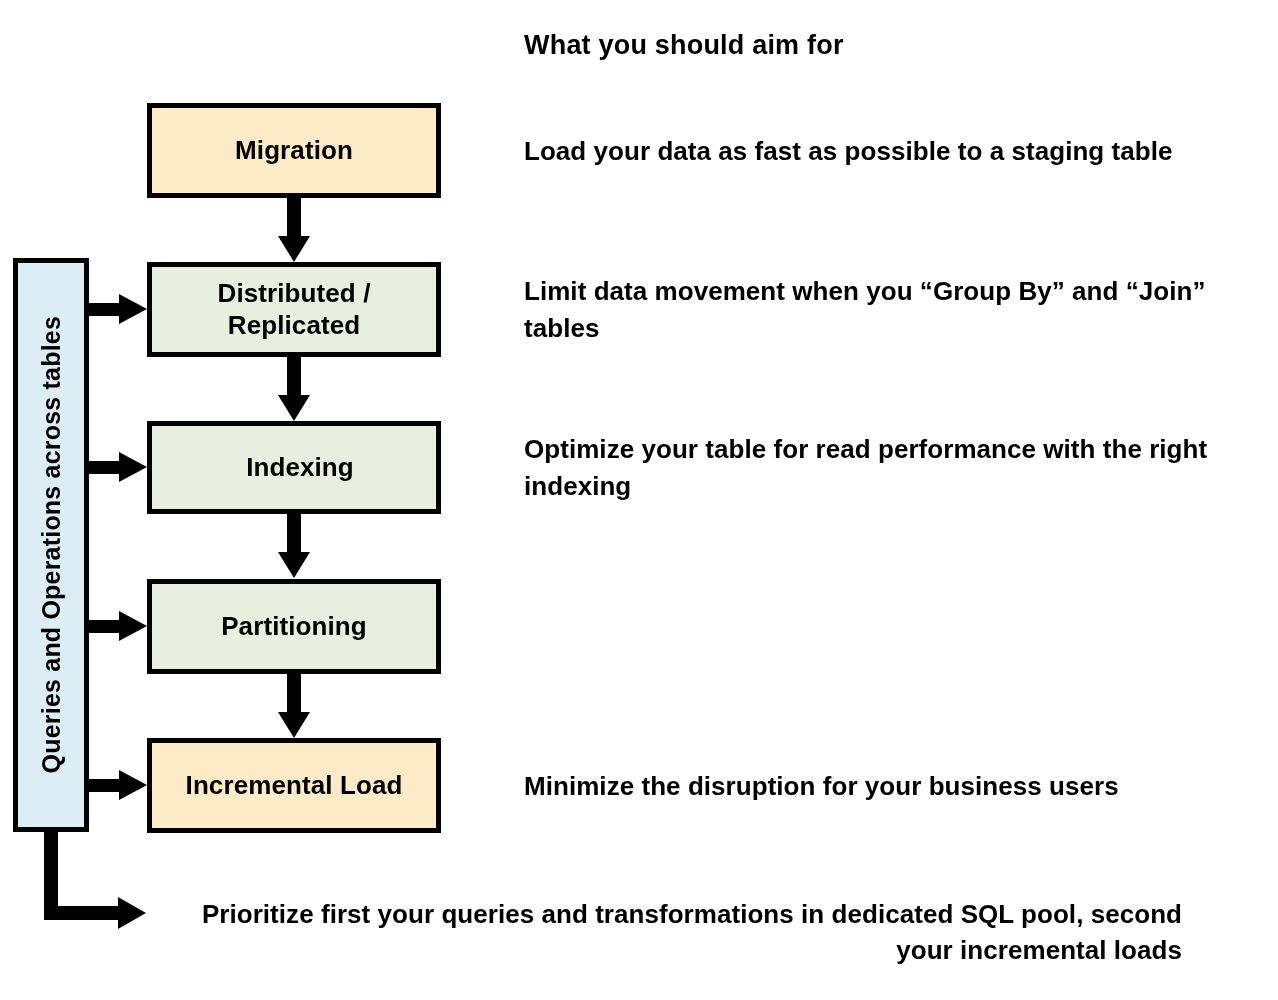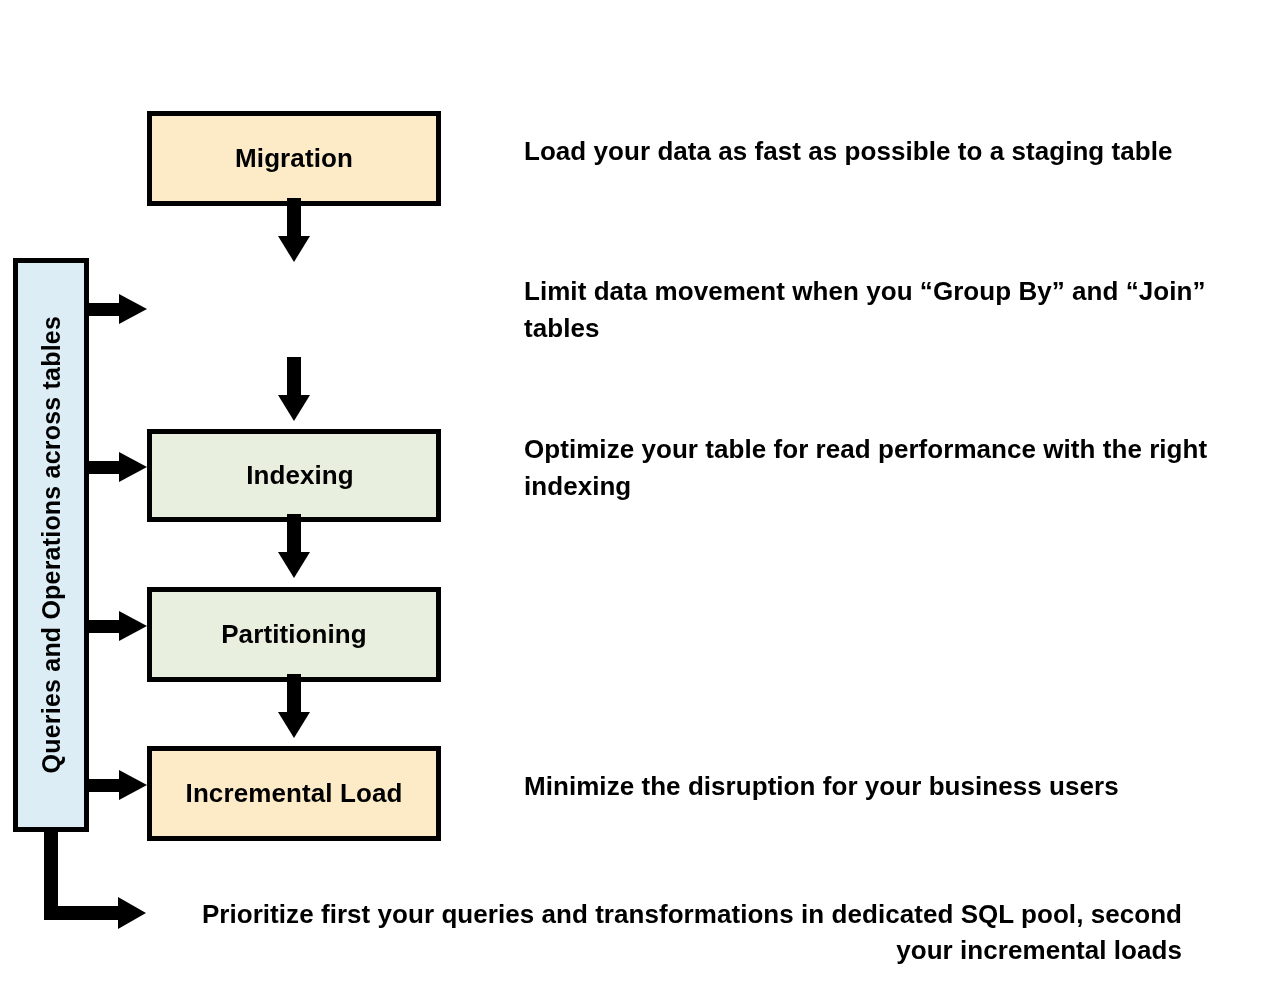--- a/index.html
+++ b/index.html
@@ -40,21 +40,20 @@
     width: 294px;
     border: 5px solid #000000;
     display: flex;
     align-items: center;
     justify-content: center;
     text-align: center;
     font-size: 26px;
     font-weight: bold;
     line-height: 1.22;
     letter-spacing: 0.1px;
-    margin-top: 8px;
   }
   .fill-cream { background: #FCEBC6; }
   .fill-green { background: #E9EFDE; }
 
   #box-migration        { top: 103px; height: 95px; }
   #box-distributed      { top: 262px; height: 95px; }
   #box-indexing         { top: 421px; height: 93px; padding-left: 12px; }
   #box-partitioning     { top: 579px; height: 95px; }
   #box-incremental-load { top: 738px; height: 95px; }
 
@@ -178,20 +177,21 @@
     line-height: 1.38;
     letter-spacing: 0.05px;
     text-align: right;
   }
 </style>
 </head>
 <body>
 
 <div id="canvas">
 
+  <div class="abs" id="aim-heading">What you should aim for</div>
 
   <div class="abs" id="queries-bar">
     <span id="queries-bar-label">Queries and Operations across tables</span>
   </div>
 
   <div class="abs h-arrow" id="h-arrow-1">
     <span class="shaft"></span>
     <span class="head"></span>
   </div>
   <div class="abs h-arrow" id="h-arrow-2">
@@ -208,20 +208,23 @@
   </div>
 
   <div class="abs" id="elbow-vertical"></div>
   <div class="abs" id="elbow-horizontal"></div>
   <div class="abs" id="elbow-head"></div>
 
   <div class="abs stage-box fill-cream" id="box-migration">
     <span>Migration</span>
   </div>
 
+  <div class="abs stage-box fill-green" id="box-distributed">
+    <span>Distributed / Replicated</span>
+  </div>
 
   <div class="abs stage-box fill-green" id="box-indexing">
     <span>Indexing</span>
   </div>
 
   <div class="abs stage-box fill-green" id="box-partitioning">
     <span>Partitioning</span>
   </div>
 
   <div class="abs stage-box fill-cream" id="box-incremental-load">

